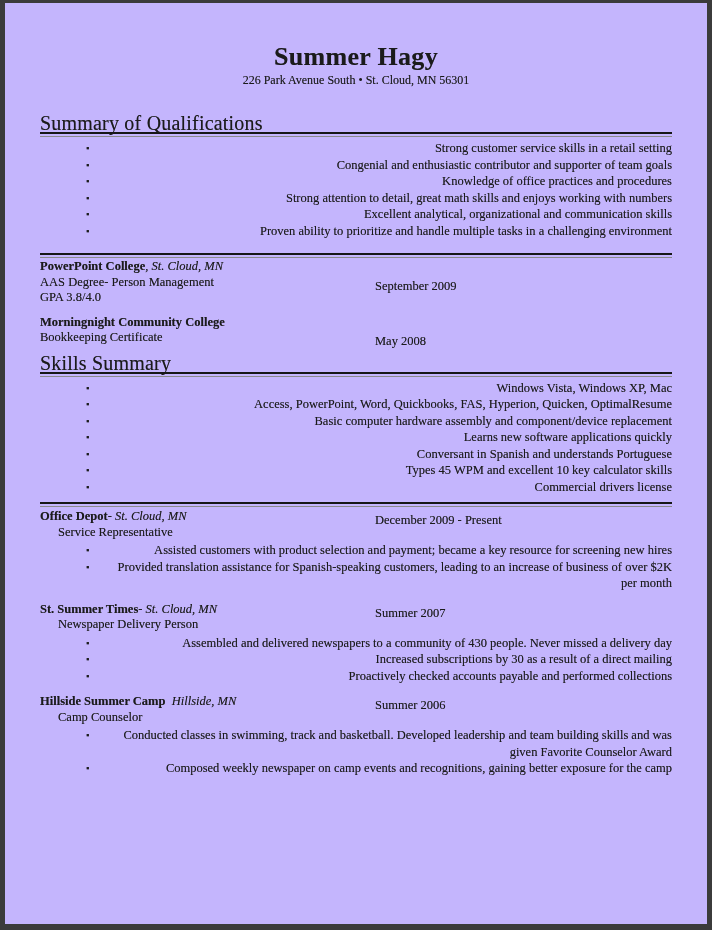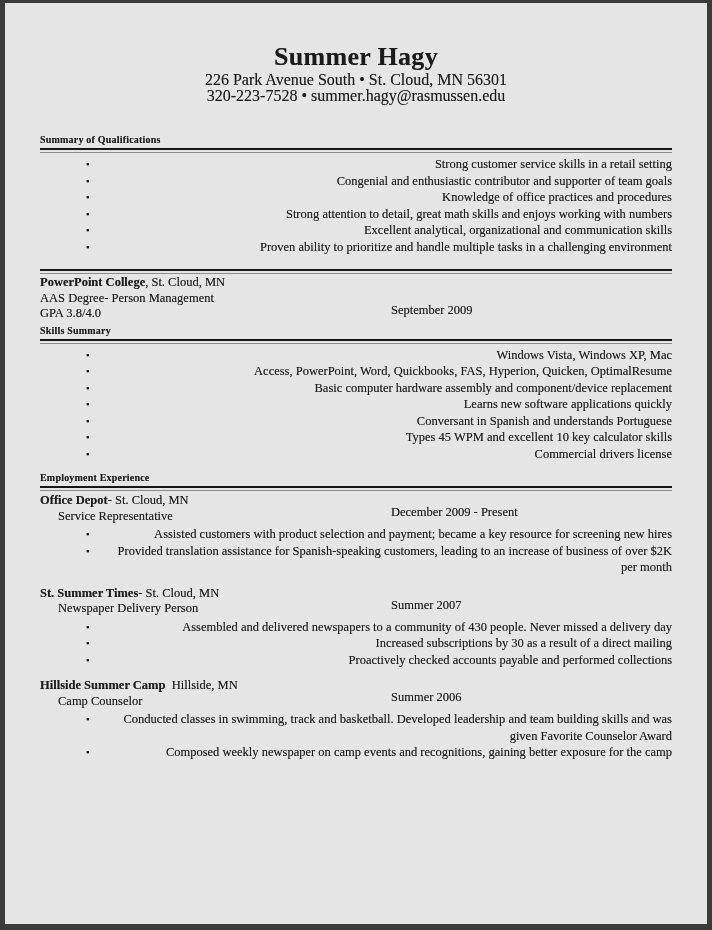--- a/index.html
+++ b/index.html
@@ -4,68 +4,67 @@
 <style>
   html,body { margin:0; padding:0; }
   body {
     width:712px; height:930px;
     background:#3b3b3b;
     position:relative;
     font-family:"Liberation Serif","DejaVu Serif",serif;
   }
   .page {
     position:absolute; top:3px; left:5px; right:5px; bottom:6px;
-    background:#e5e5e5; overflow:hidden;
+    background:#c4b5fd; overflow:hidden;
   }
   .content {
     padding:0 35px;
     color:#1b1b1b;
     font-size:12.5px;
     text-shadow:0 0 0.5px rgba(35,35,35,0.5);
   }
   .header { text-align:center; padding-top:39px; }
   .name { font-size:26px; font-weight:bold; line-height:30px; letter-spacing:0.3px; }
-  .hline { font-size:16px; line-height:16px; }
-
-  .sec-h { font-size:10px; font-weight:bold; line-height:17px; letter-spacing:0.2px; }
+  .hline { font-size:12px; line-height:16px; }
+
+  .sec-h { font-size:20px; font-weight:normal; line-height:17px; letter-spacing:0.2px; }
   .rule { height:2px; border-top:2.5px solid #161616; border-bottom:1.5px solid #8b8b8b; }
 
   .sec-quals { margin-top:27px; }
   .sec-edu   { margin-top:14px; }
-  .sec-skills{ }
+  .sec-skills{ margin-top:9px; }
   .sec-emp   { margin-top:7px; }
 
   .blist { margin-top:3px; }
   .b { display:flex; line-height:16.5px; }
   .bm { flex:none; width:14px; margin-left:46px; font-size:9px; }
   .bt { flex:1;text-align:right; }
 
   .row { position:relative; line-height:15.5px; }
-  .date { position:absolute; left:335px; top:12px;margin-left:16px; }
+  .date { position:absolute; left:335px; top:4px; }
   .bold { font-weight:bold; }
-  .suffix { white-space:pre; }
+  .suffix { white-space:pre;font-style:italic; }
   .jtitle { padding-left:18px; line-height:15.5px; }
 
   .edu1 { margin-top:1px; }
   .edu2 { margin-top:9px; }
   .job1 { margin-top:2px; }
   .job2 { margin-top:10px; }
   .job3 { margin-top:10px; }
   .job .blist { margin-top:2px; }
 </style>
 </head>
 <body>
 
 <div class="page">
   <div class="content">
 
     <div class="header">
       <div class="name">Summer Hagy</div>
       <div class="hline">226 Park Avenue South • St. Cloud, MN 56301</div>
-      <div class="hline">320-223-7528 • summer.hagy@rasmussen.edu</div>
     </div>
 
     <div class="sec-quals">
       <div class="sec-h">Summary of Qualifications</div>
       <div class="rule"></div>
       <div class="blist">
         <div class="b">
             <span class="bm">▪</span>
             <span class="bt">Strong customer service skills in a retail setting</span>
           </div>
@@ -101,20 +100,29 @@
         </div>
         <div class="row">
           <span>AAS Degree- Person Management</span>
           <span class="date">September 2009</span>
         </div>
         <div class="row">
           <span>GPA 3.8/4.0</span>
         </div>
       </div>
 
+      <div class="edu2">
+        <div class="row">
+          <span class="bold">Morningnight Community College</span><span class="suffix"></span>
+        </div>
+        <div class="row">
+          <span>Bookkeeping Certificate</span>
+          <span class="date">May 2008</span>
+        </div>
+      </div>
     </div>
 
     <div class="sec-skills">
       <div class="sec-h">Skills Summary</div>
       <div class="rule"></div>
       <div class="blist">
         <div class="b">
             <span class="bm">▪</span>
             <span class="bt">Windows Vista, Windows XP, Mac</span>
           </div>
@@ -139,21 +147,20 @@
             <span class="bt">Types 45 WPM and excellent 10 key calculator skills</span>
           </div>
         <div class="b">
             <span class="bm">▪</span>
             <span class="bt">Commercial drivers license</span>
           </div>
       </div>
     </div>
 
     <div class="sec-emp">
-      <div class="sec-h">Employment Experience</div>
       <div class="rule"></div>
 
       <div class="job job1">
         <div class="row">
           <span class="bold">Office Depot</span><span class="suffix">- St. Cloud, MN</span>
           <span class="date">December 2009 - Present</span>
         </div>
         <div class="jtitle">Service Representative</div>
         <div class="blist">
           <div class="b">

